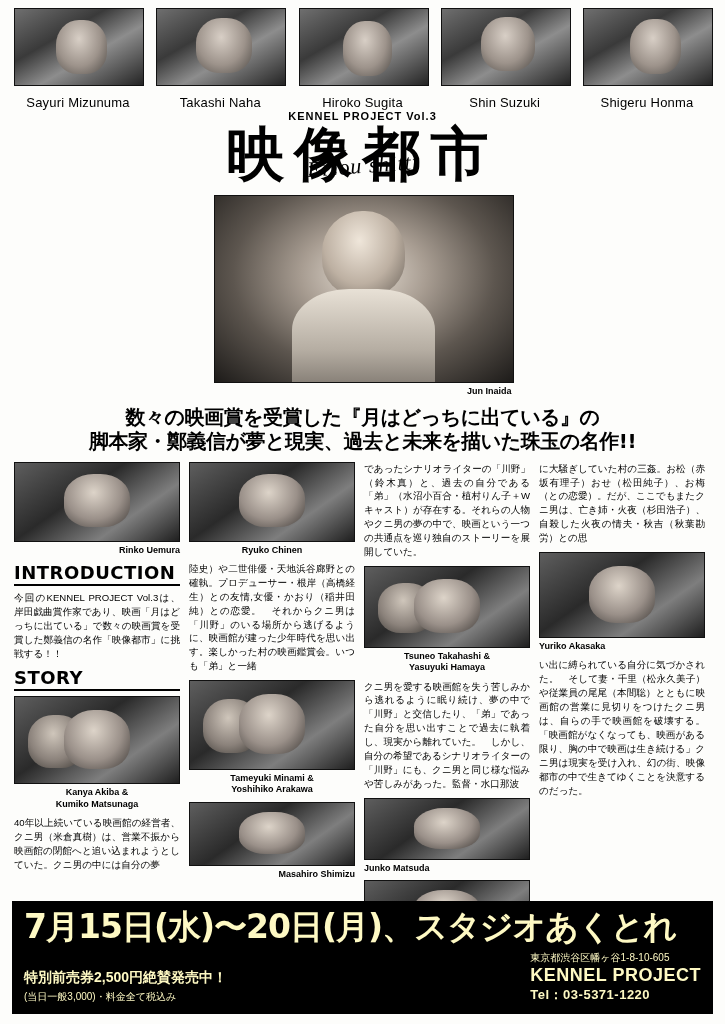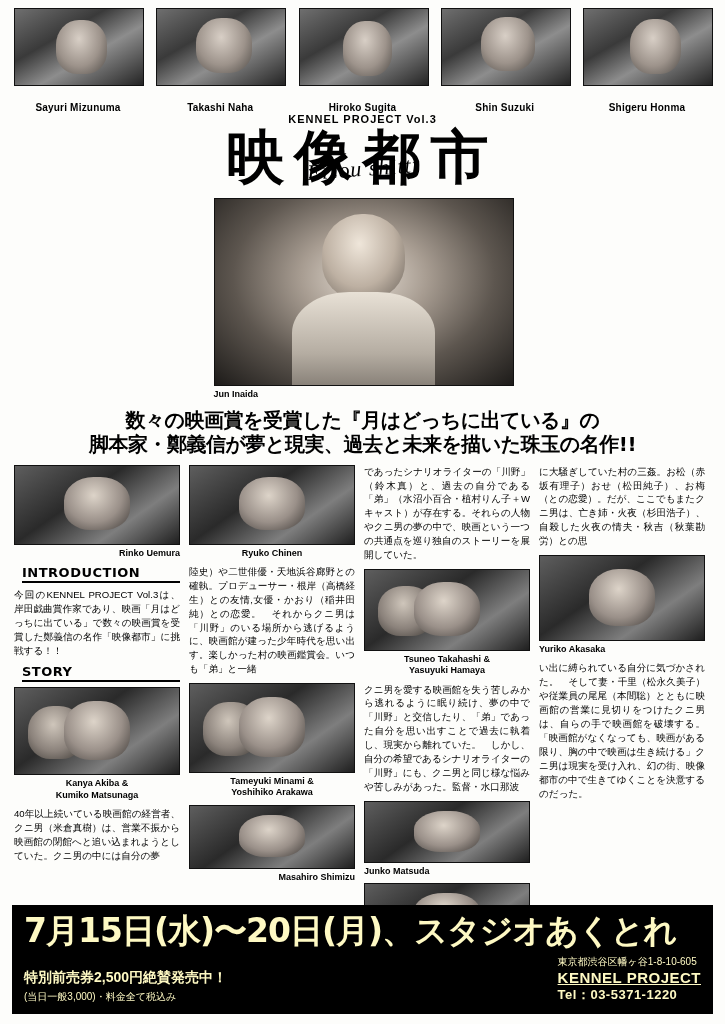--- a/index.html
+++ b/index.html
@@ -49,23 +49,23 @@
     width: 40%;
     height: 72%;
     border-radius: 45% 45% 40% 40%;
     background: radial-gradient(ellipse at 45% 35%, #d8cfc6 0%, #9d938b 55%, #4e4a46 100%);
   }
   .actor .photo.p2::after { left: 30%; top: 12%; width: 44%; }
   .actor .photo.p3::after { left: 34%; top: 16%; width: 38%; }
   .actor .photo.p4::after { left: 31%; top: 10%; width: 42%; }
   .actor .photo.p5::after { left: 36%; top: 13%; width: 40%; }
   .actor .name {
-    font-size: 10px;
-    font-weight: bold;
-    margin-top: 16px;
+    font-size: 13px;
+    font-weight: normal;
+    margin-top: 9px;
     letter-spacing: .2px;
   }
 
   
   .kennel-line {
     text-align: center;
     font-weight: bold;
     font-size: 11px;
     letter-spacing: 1px;
     margin-top: 0;
@@ -118,21 +118,21 @@
   }
   .hero::after {
     content:"";
     position:absolute;
     left: 26%; top: 50%;
     width: 48%; height: 55%;
     border-radius: 40% 40% 0 0;
     background: linear-gradient(180deg,#e8e1d6 0%, #b5ada2 60%, #7d766e 100%);
   }
   .hero-caption {
-    text-align: left;
+    text-align: right;
     font-size: 9px;
     font-weight: bold;
     margin-top: 3px;
   }
 
   
   .headline {
     text-align: center;
     font-family: "DejaVu Sans", sans-serif;
     font-weight: bold;
@@ -180,24 +180,24 @@
     font-weight: bold;
     line-height: 1.25;
     margin-bottom: 6px;
   }
   .cap.center { text-align: center; }
   .cap.right { text-align: right; }
 
   .sec-head {
     font-family: "DejaVu Sans", sans-serif;
     font-weight: bold;
-    font-size: 13px;
+    font-size: 18px;
     letter-spacing: .5px;
     border-bottom: 2px solid #000;
-    margin: 2px 0 5px 8px;
+    margin: 2px 0 5px 0;
     padding-bottom: 1px;
   }
   .body-text {
     font-size: 9.6px;
     line-height: 1.45;
     text-align: justify;
     margin: 0 0 7px 0;
   }
 
   
@@ -222,21 +222,21 @@
   .banner-bottom {
     display: flex;
     justify-content: space-between;
     align-items: flex-end;
     margin-top: 6px;
   }
   .ticket-line1 { font-size: 14px; font-weight: bold; }
   .ticket-line2 { font-size: 10px; margin-top: 3px; }
   .venue { text-align: left; }
   .venue-addr { font-size: 10px; }
-  .venue-name { font-size: 15px; font-weight: bold; letter-spacing: .5px; text-decoration: underline; }
+  .venue-name { font-size: 18px; font-weight: bold; letter-spacing: .5px; }
   .venue-tel { font-size: 13px; font-weight: bold; letter-spacing: .5px; }
 </style>
 </head>
 <body>
 
 <div class="page">
 
   <div class="actor-strip">
     <div class="actor">
       <div class="photo p1"></div>

